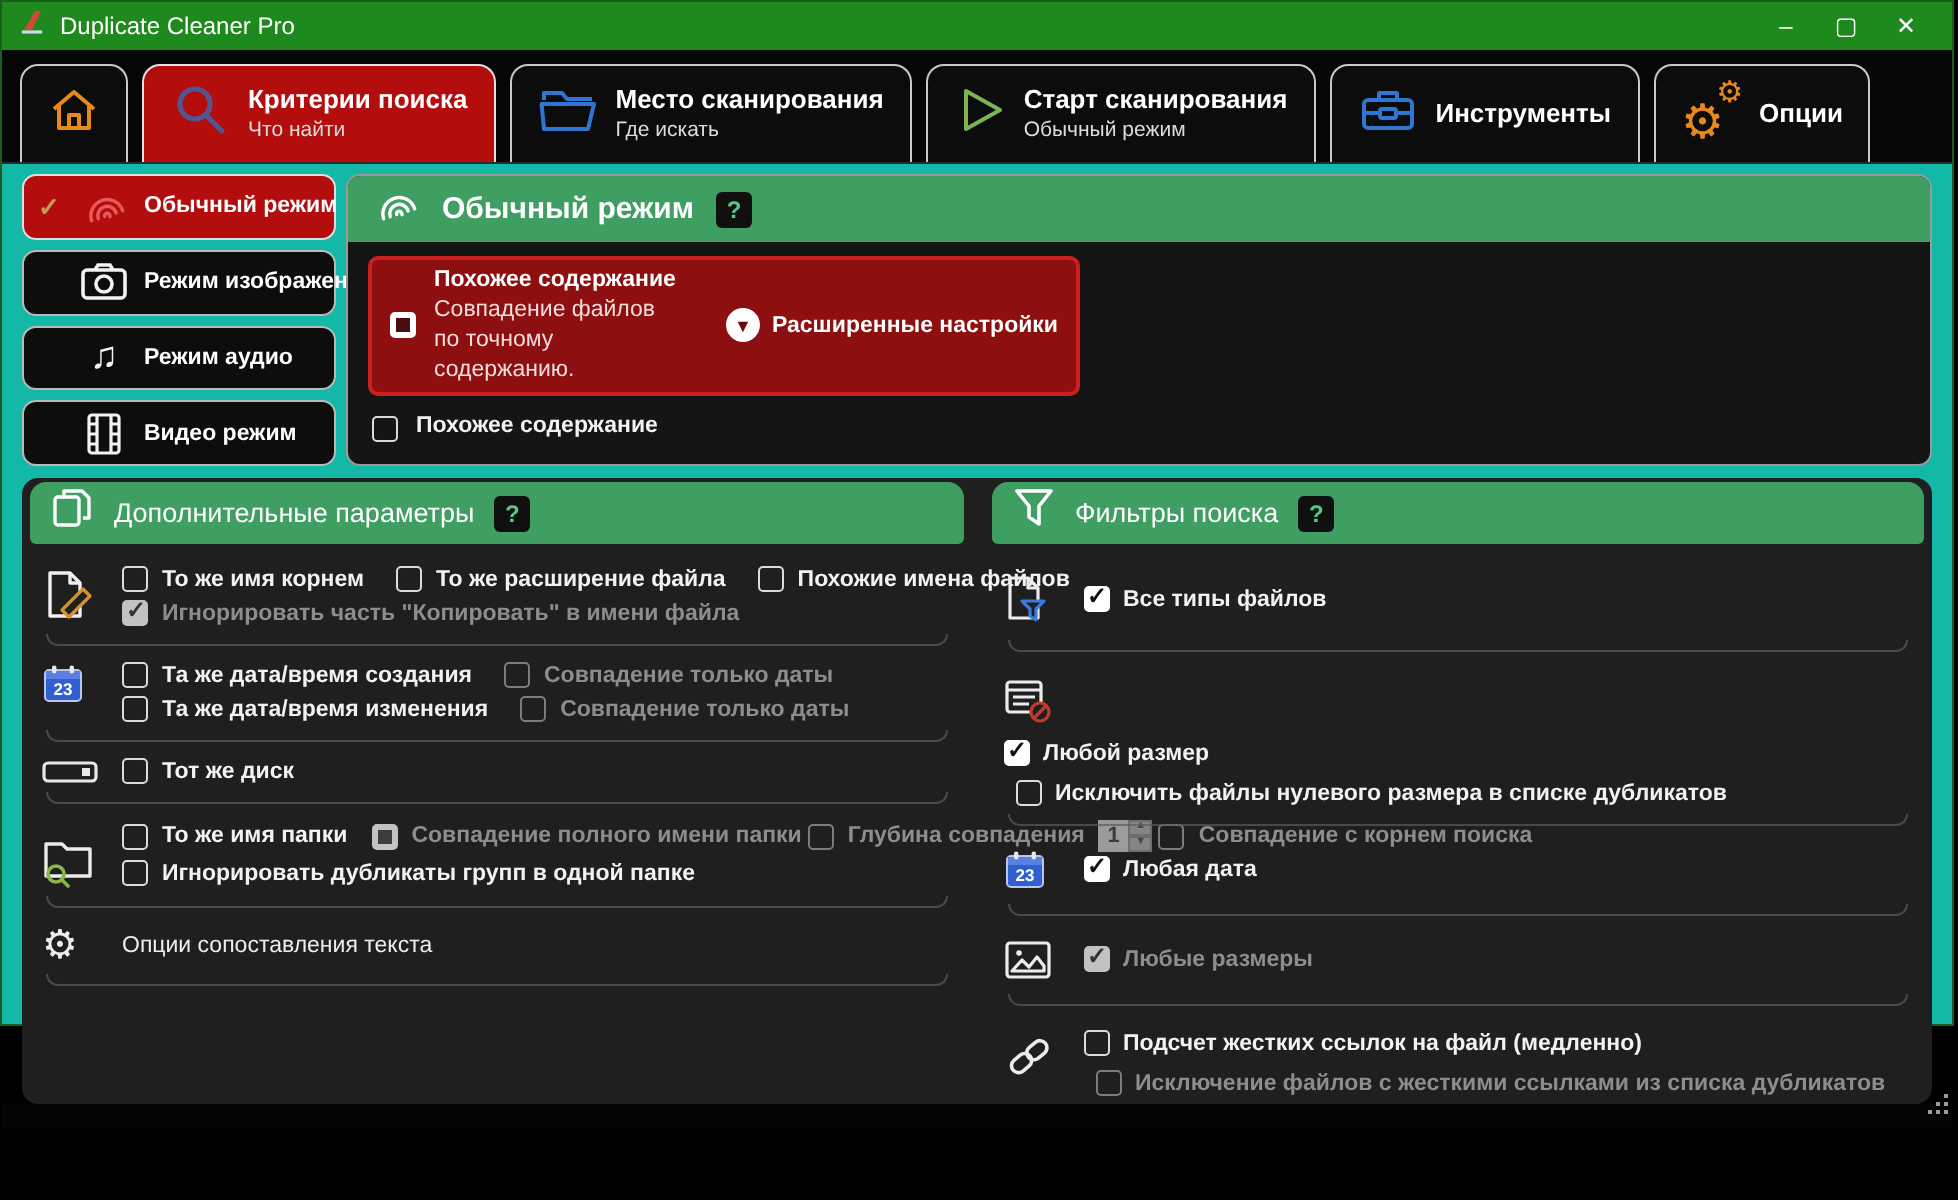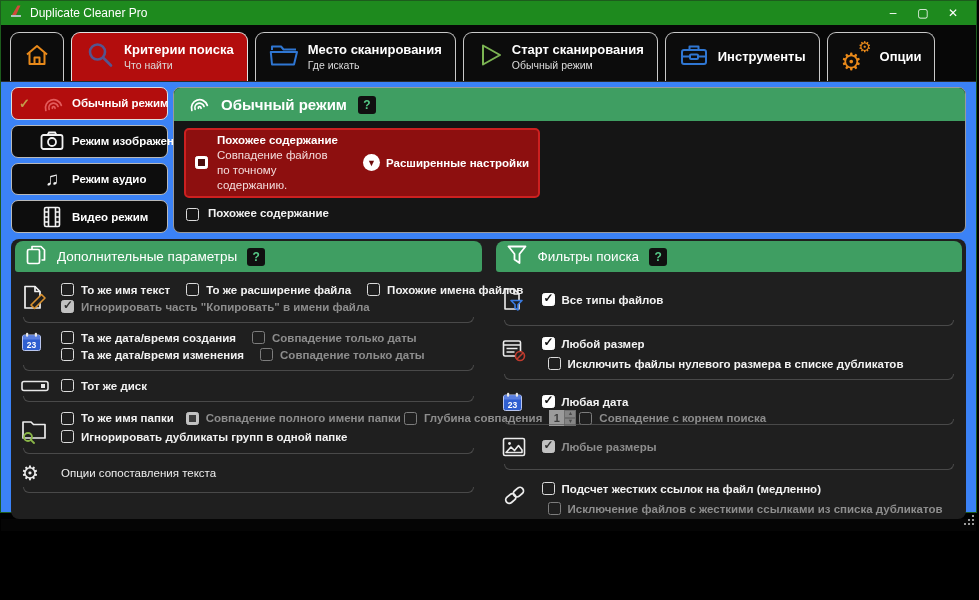--- a/index.html
+++ b/index.html
@@ -1,17 +1,17 @@
 <!DOCTYPE html>
 <html><head>
 <meta charset="utf-8">
 <style>
   html,body{margin:0;padding:0;background:#000;}
   body{width:979px;height:600px;overflow:hidden;font-family:"Liberation Sans",sans-serif;-webkit-font-smoothing:antialiased;}
-  .win{width:977px;height:513px;border:1px solid #1d5c1d;background:#3b82f6;display:flex;flex-direction:column;box-sizing:border-box;}
+  .win{width:977px;height:513px;border:1px solid #1d5c1d;background:#14b8a6;display:flex;flex-direction:column;box-sizing:border-box;}
   
   .titlebar{height:24px;background:#1e8a1e;display:flex;align-items:center;padding:0 8px;gap:7px;flex:none;}
   .apptitle{color:#fff;font-size:12px;}
   .wctrl{margin-left:auto;display:flex;}
   .wctrl span{width:30px;text-align:center;color:#fff;font-size:12px;line-height:24px;cursor:pointer;}
   
   .tabbar{height:56px;background:#070707;display:flex;align-items:flex-end;padding:0 0 0 9px;gap:7px;flex:none;border-bottom:1px solid #2c2c2c;}
   .tab{height:49px;display:flex;align-items:center;gap:9px;padding:0 13px;border:1px solid #c9c9c9;border-bottom:none;border-radius:9px 9px 0 0;background:#0c0c0c;cursor:pointer;box-sizing:border-box;}
   .tab.active{background:#b30d0d;border-color:#e2e2e2;}
   .tt b{display:block;font-size:13px;color:#fff;font-weight:700;line-height:1.15;}
@@ -270,21 +270,21 @@
                     <path d="M4 2.5 H14 L19 7.5 V24 H4 Z" stroke="#f0f0f0" stroke-width="1.7"></path>
                     <path d="M14 2.5 V7.5 H19" stroke="#f0f0f0" stroke-width="1.7"></path>
                     <path d="M10 21 L20.5 10.5 L24 14 L13.5 24.5 Z" fill="#1f1f1f" stroke="#d8912f" stroke-width="1.6"></path>
                   </g>
                 </svg>
               </span>
             <div class="rbody">
               <div class="hgroup">
                 <label class="ck">
                     <span class="cb"></span>
-                    <span class="txt">То же имя текст</span>
+                    <span class="txt">То же имя корнем</span>
                   </label>
                 <label class="ck">
                     <span class="cb"></span>
                     <span class="txt">То же расширение файла</span>
                   </label>
                 <label class="ck">
                     <span class="cb"></span>
                     <span class="txt">Похожие имена файлов</span>
                   </label>
               </div>
@@ -418,21 +418,21 @@
                   </g>
                 </svg>
               </span>
             <label class="ck">
                 <span class="cb on"></span>
                 <span class="txt">Все типы файлов</span>
               </label>
           </div>
           <div class="divider"></div>
 
-          <div class="row" style="padding-top:7px;">
+          <div class="row" style="padding-top:7px;flex-direction:column;">
             <span class="ricon">
                 <svg width="24" height="24" viewBox="0 0 24 24">
                   <g fill="none">
                     <rect x="1.5" y="3" width="17" height="15" rx="1.5" stroke="#ececec" stroke-width="1.6"></rect>
                     <path d="M1.5 7 H18.5 M4.5 10.5 H15.5 M4.5 14 H12.5" stroke="#ececec" stroke-width="1.4"></path>
                     <circle cx="18" cy="18" r="4.5" fill="#1f1f1f" stroke="#c23b2e" stroke-width="1.6"></circle>
                     <path d="M15 21 L21 15" stroke="#c23b2e" stroke-width="1.6"></path>
                   </g>
                 </svg>
               </span>

